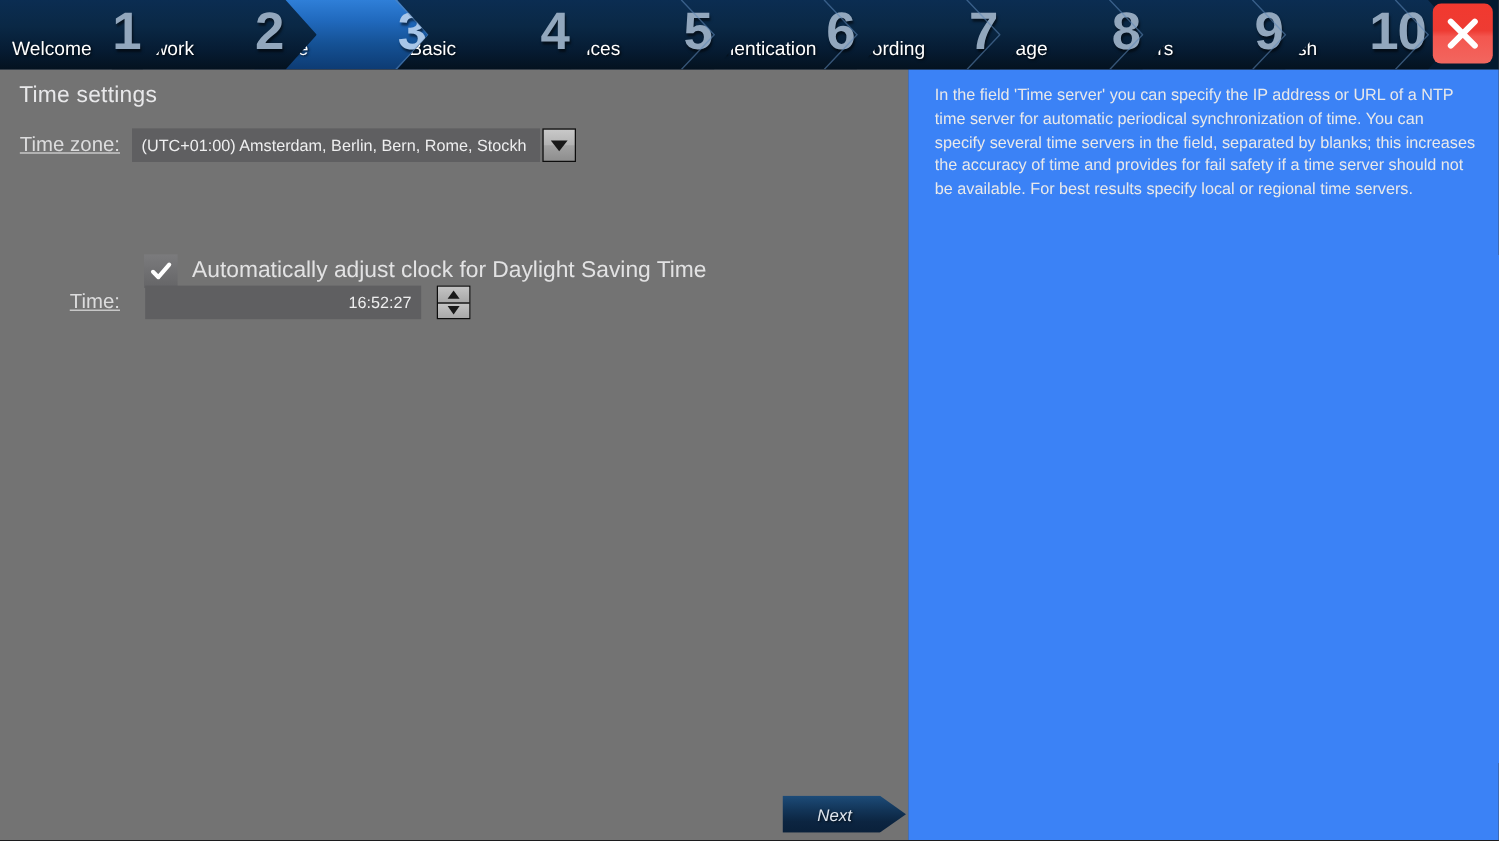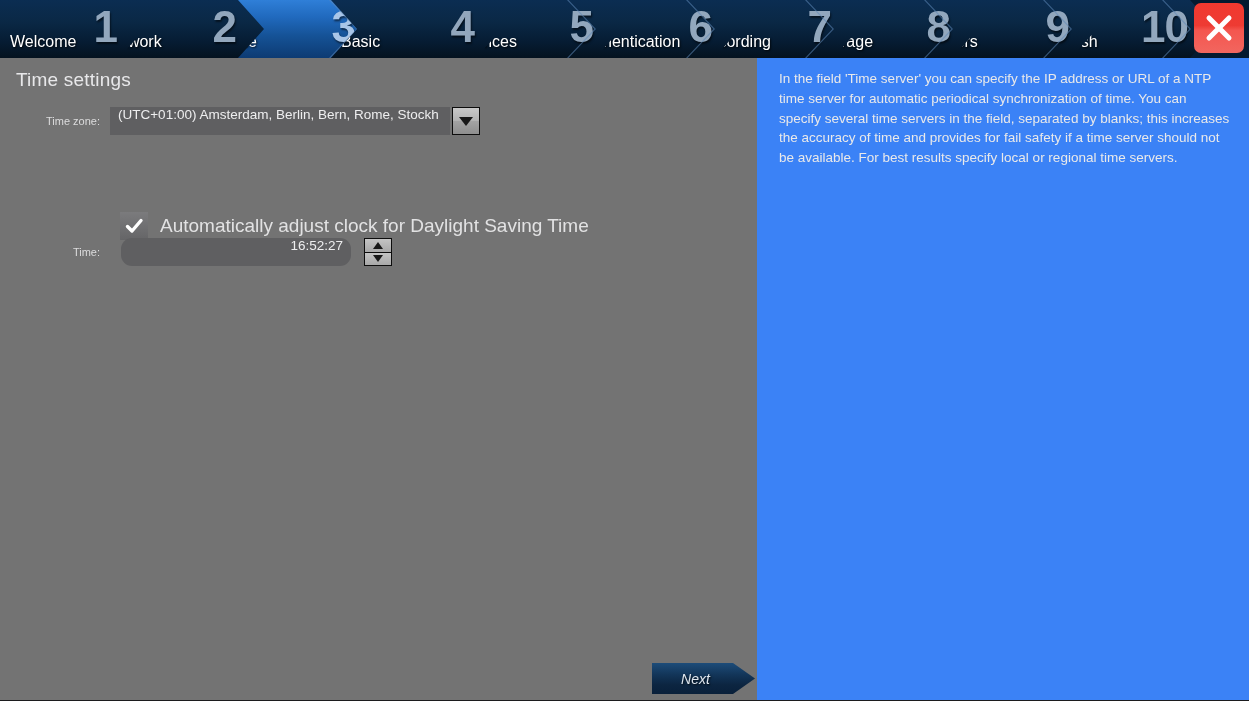--- a/index.html
+++ b/index.html
@@ -122,32 +122,33 @@
     position: absolute;
     left: 0;
     height: 30px;
     display: flex;
     align-items: center;
   }
   .row-label {
     width: 110px;
     text-align: right;
     padding-right: 10px;
-    font-size: 11px;
+    font-size: 17px;
     color: #dcdcdd;
     white-space: nowrap;
+    text-decoration: underline;
   }
 
   .field {
     position: relative;
     height: 28px;
     background: #5f5f61;
     border: none;
     display: flex;
-    align-items: flex-start;
+    align-items: center;
     color: #eeeeef;
     font-size: 13.5px;
   }
   .field.combo { padding: 0 8px; }
   .field.right-text { justify-content: flex-end; padding-right: 8px; }
   .field.left-text  { justify-content: flex-start; padding-left: 10px; }
 
   .drop-btn {
     width: 28px;
     height: 28px;
@@ -345,21 +346,21 @@
         <svg width="20" height="20" viewBox="0 0 20 20">
           <polyline points="3.5,10.5 8,15 17,4.5" fill="none" stroke="#ffffff" stroke-width="3.4" stroke-linecap="round" stroke-linejoin="round"></polyline>
         </svg>
       </div>
       <div id="dst-label">Automatically adjust clock for Daylight Saving Time</div>
     </div>
 
 
     <div class="form-row" style="top:179px;width:400px;gap:11px;">
       <div class="row-label">Time:</div>
-      <div class="field right-text" style="width:230px;border-radius:11px;">
+      <div class="field right-text" style="width:230px;">
         <span>16:52:27</span>
       </div>
       <div class="spinner">
         <div class="spin-half">
           <span class="tri-up"></span>
         </div>
         <div class="spin-half">
           <span class="tri-dn-sm"></span>
         </div>
       </div>

